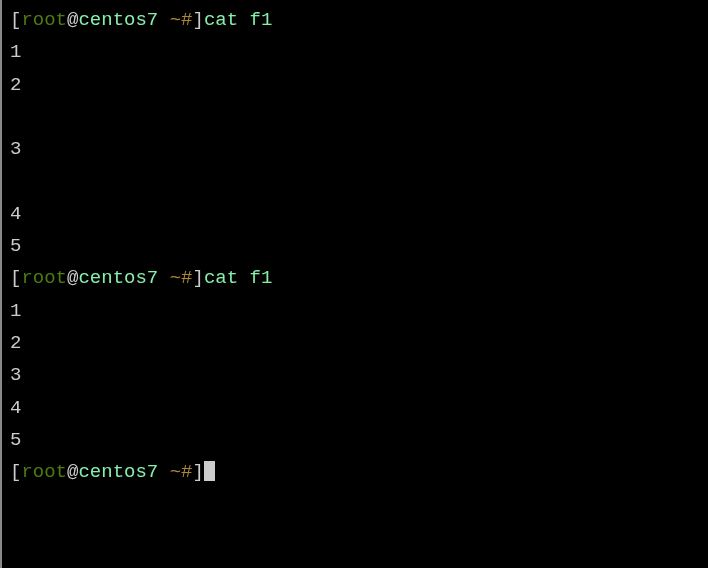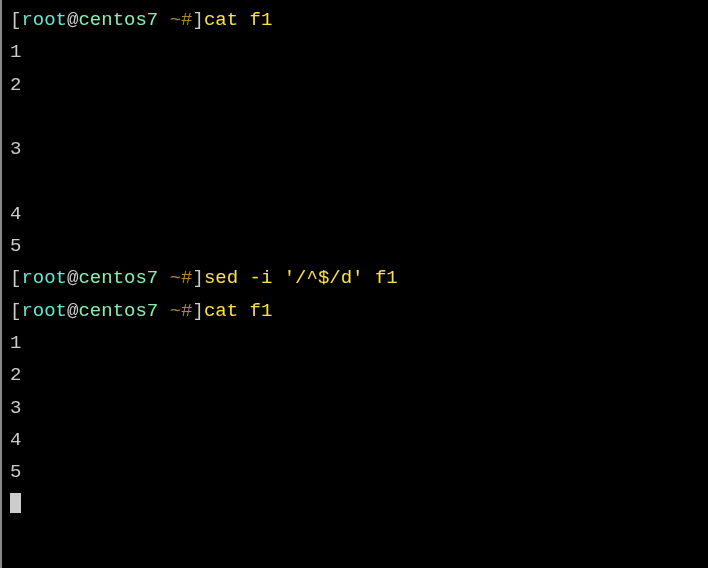--- a/index.html
+++ b/index.html
@@ -19,34 +19,34 @@
       overflow: hidden;
       border-left: 2px solid #888888;
     }
     .line {
       white-space: pre;
     }
     .bracket {
       color: #cccccc;
     }
     .user {
-      color: #5eead4;
+      color: #4d7c0f;
       font-family: Liberation Mono, monospace;
     }
     .at {
       color: #cccccc;
     }
     .host {
       color: #86efac;
     }
     .path {
       color: #aa8833;
     }
     .cmd {
-      color: #fde047;
+      color: #86efac;
     }
     .output {
       color: #cccccc;
     }
     .cursor {
       display: inline-block;
       width: 11px;
       height: 20px;
       background-color: #cccccc;
       vertical-align: text-bottom;
@@ -58,21 +58,20 @@
 
 <div id="terminal">
     <div class="line"><span><span class="bracket">[</span><span class="user">root</span><span class="at">@</span><span class="host">centos7</span><span> </span><span class="path">~#</span><span class="bracket">]</span></span><span class="cmd">cat f1</span></div>
     <div class="line"><span class="output">1</span></div>
     <div class="line"><span class="output">2</span></div>
     <div class="line"><span class="output">&nbsp;</span></div>
     <div class="line"><span class="output">3</span></div>
     <div class="line"><span class="output">&nbsp;</span></div>
     <div class="line"><span class="output">4</span></div>
     <div class="line"><span class="output">5</span></div>
-    <div class="line"><span><span class="bracket">[</span><span class="user">root</span><span class="at">@</span><span class="host">centos7</span><span> </span><span class="path">~#</span><span class="bracket">]</span></span><span class="cmd">sed -i '/^$/d' f1</span></div>
     <div class="line"><span><span class="bracket">[</span><span class="user">root</span><span class="at">@</span><span class="host">centos7</span><span> </span><span class="path">~#</span><span class="bracket">]</span></span><span class="cmd">cat f1</span></div>
     <div class="line"><span class="output">1</span></div>
     <div class="line"><span class="output">2</span></div>
     <div class="line"><span class="output">3</span></div>
     <div class="line"><span class="output">4</span></div>
     <div class="line"><span class="output">5</span></div>
-    <div class="line"><span class="cmd"></span><span class="cursor"></span></div>
+    <div class="line"><span><span class="bracket">[</span><span class="user">root</span><span class="at">@</span><span class="host">centos7</span><span> </span><span class="path">~#</span><span class="bracket">]</span></span><span class="cmd"></span><span class="cursor"></span></div>
   </div>
 
 </body></html>

